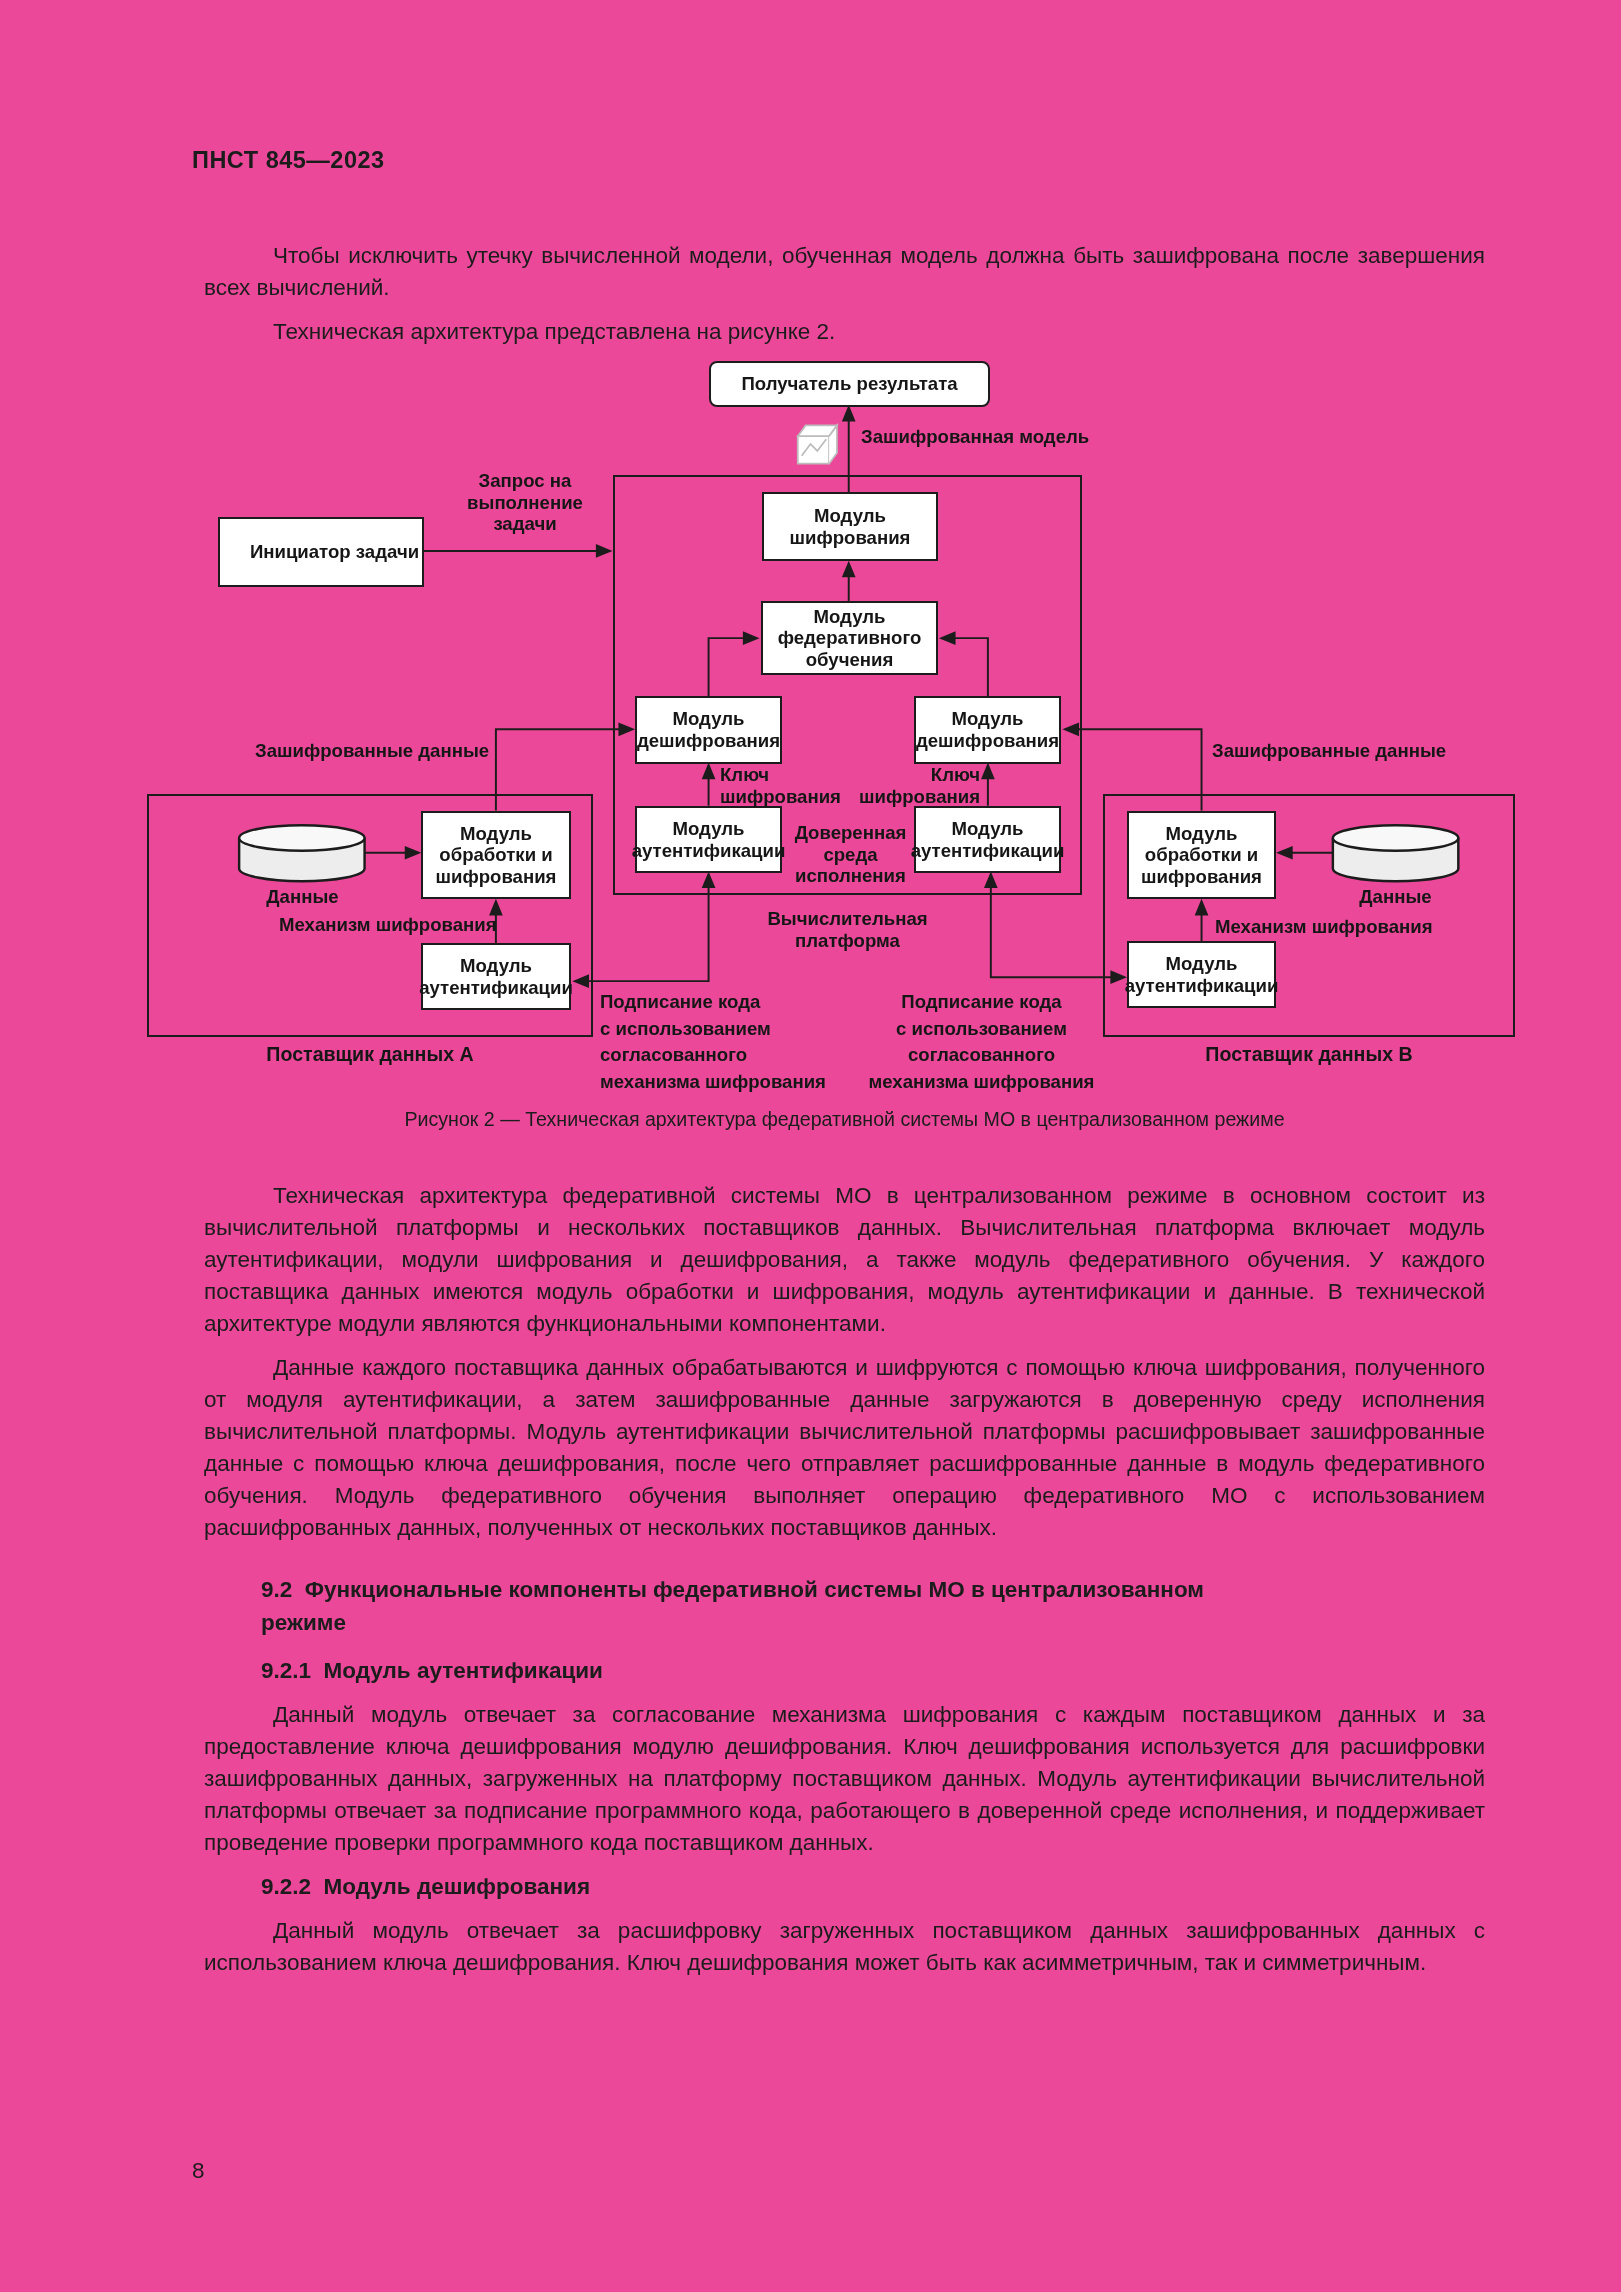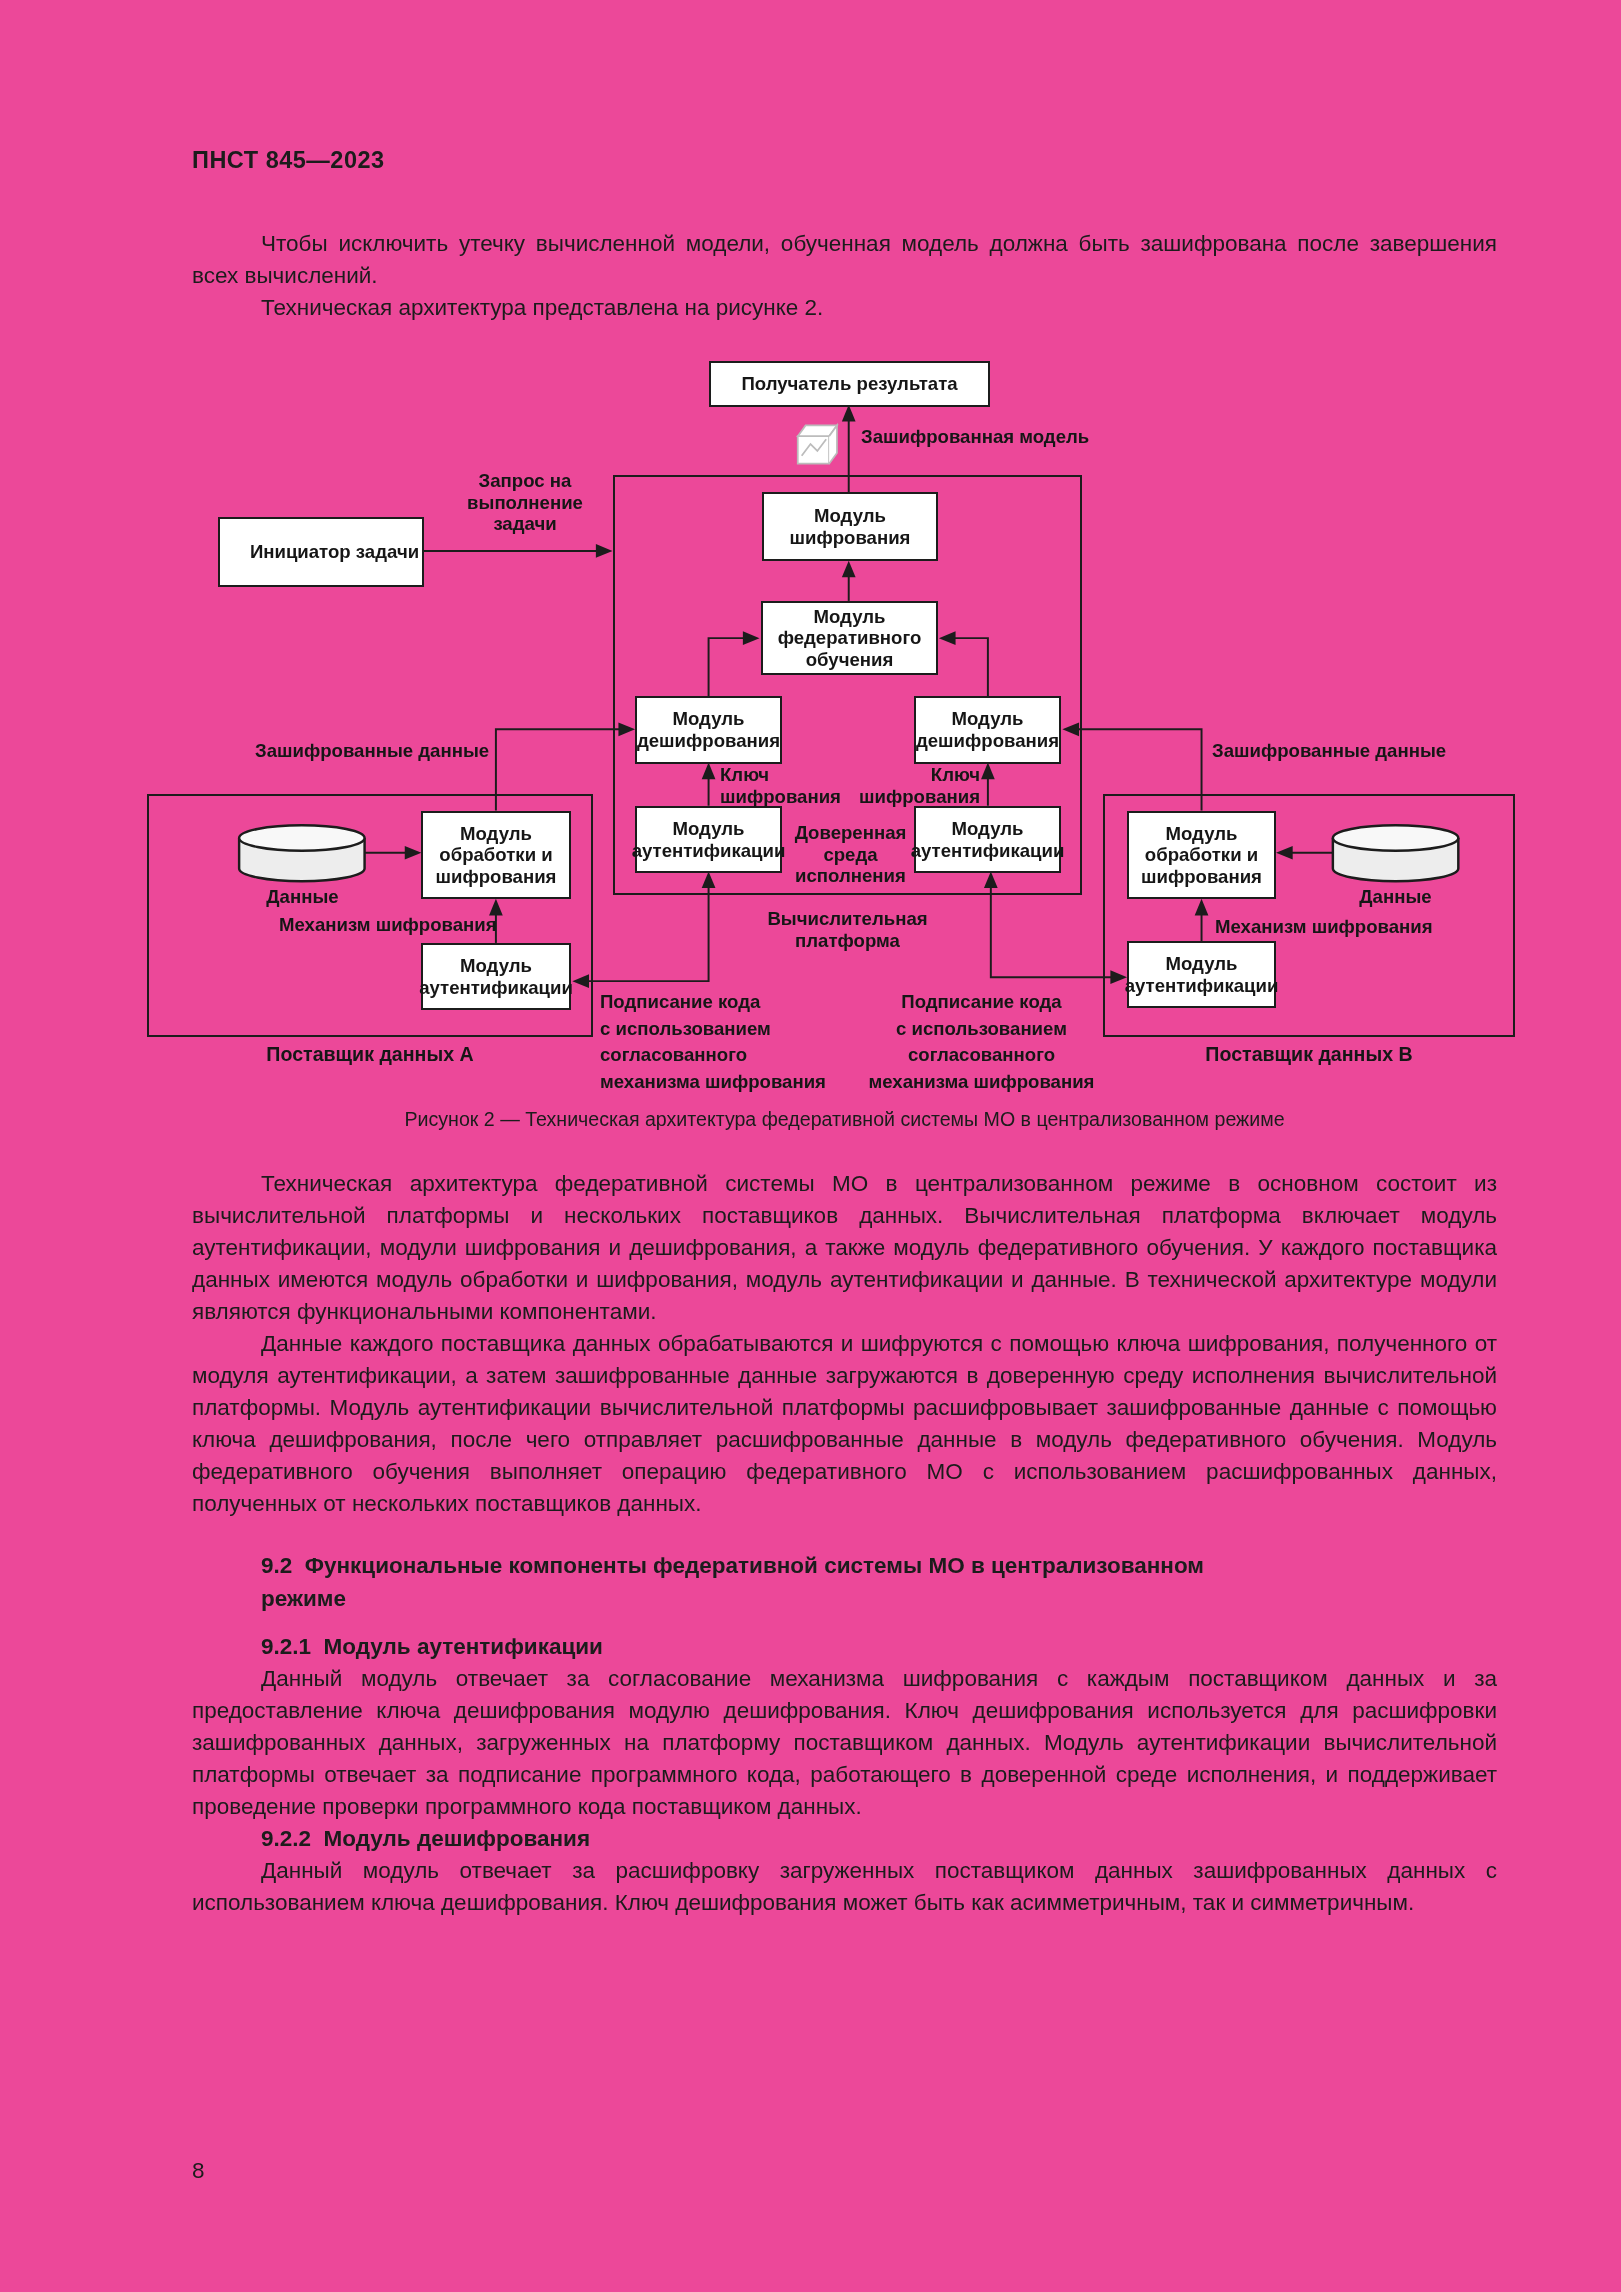--- a/index.html
+++ b/index.html
@@ -3,21 +3,21 @@
 <meta charset="utf-8">
 <style>
   html,body { margin:0; padding:0; background:#888; }
   .page {
     position:relative; width:1621px; height:2293px; margin:0 auto;
     background:#ec4899; overflow:hidden;
     font-family:"Liberation Sans","DejaVu Sans",sans-serif; color:#1c1c1c;
   }
   .doc-header { position:absolute; left:192px; top:147px; font-size:23.5px; font-weight:bold; letter-spacing:0.5px; }
   .intro { position:absolute; left:192px; top:228px; width:1305px; font-size:22.5px; line-height:32px; text-align:justify; }
-  .intro p, .bodytext p { margin:0; text-indent:69px; }
+  .intro p, .bodytext p { margin:12px; text-indent:69px; }
 
   
   .diagram { position:absolute; left:0; top:348px; width:1621px; height:740px;
              font-weight:bold; font-size:18.6px; line-height:21.6px; color:#161616; }
   .wires { position:absolute; left:0; top:0; z-index:2; }
   .dbox { position:absolute; box-sizing:border-box; border:2px solid #1c1c1c; background:#fff;
           display:flex; align-items:center; justify-content:center; text-align:center;
           z-index:3; white-space:nowrap; }
   .thick { border-width:2.9px; }
   .outline { background:transparent; z-index:1; }
@@ -96,21 +96,21 @@
         <path d="M814 90 L822 79 H854 L846 90 Z"></path>
         <path d="M846 90 L854 79 V107 L846 118"></path>
         <path d="M818 110 L827 98 L834 105 L843 93" fill="none"></path>
       </g>
     </svg>
 
     <div class="dbox thick outline" style="left:613px; top:127px; width:469px; height:420px;"></div>
     <div class="dbox thick outline" style="left:147px; top:446px; width:446px; height:243px;"></div>
     <div class="dbox thick outline" style="left:1103px; top:446px; width:412px; height:243px;"></div>
 
-    <div class="dbox thick" style="left:709px; top:12.7px; width:281px; height:46px;">Получатель результата</div>
+    <div class="dbox thick" style="left:709px; top:12.7px; width:281px; height:46px;border-radius:8px;">Получатель результата</div>
     <div class="dbox thick" style="left:218px; top:169px; width:206px; height:70px;padding-left:27px;">Инициатор задачи</div>
     <div class="dbox" style="left:762px; top:144px; width:176px; height:69px;">Модуль<br>шифрования</div>
     <div class="dbox" style="left:761px; top:253px; width:177px; height:74px;">Модуль<br>федеративного<br>обучения</div>
     <div class="dbox" style="left:635px; top:348px; width:147px; height:68px;">Модуль<br>дешифрования</div>
     <div class="dbox" style="left:914px; top:348px; width:147px; height:68px;">Модуль<br>дешифрования</div>
     <div class="dbox" style="left:635px; top:458px; width:147px; height:67px;">Модуль<br>аутентификации</div>
     <div class="dbox" style="left:914px; top:458px; width:147px; height:67px;">Модуль<br>аутентификации</div>
     <div class="dbox" style="left:421px; top:463px; width:150px; height:88px;">Модуль<br>обработки и<br>шифрования</div>
     <div class="dbox" style="left:421px; top:595px; width:150px; height:67px;">Модуль<br>аутентификации</div>
     <div class="dbox" style="left:1127px; top:463px; width:149px; height:88px;">Модуль<br>обработки и<br>шифрования</div>

